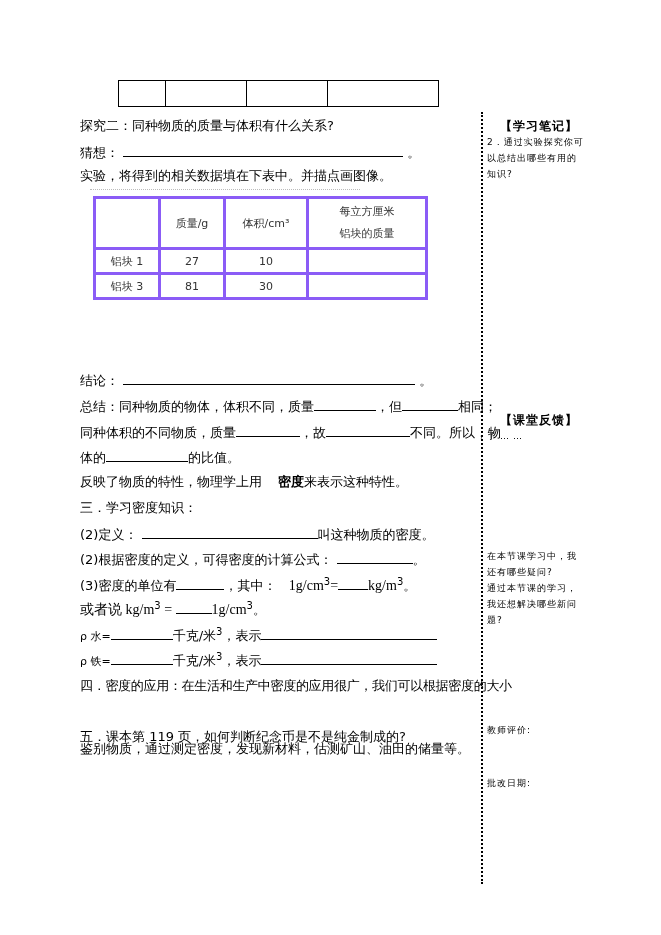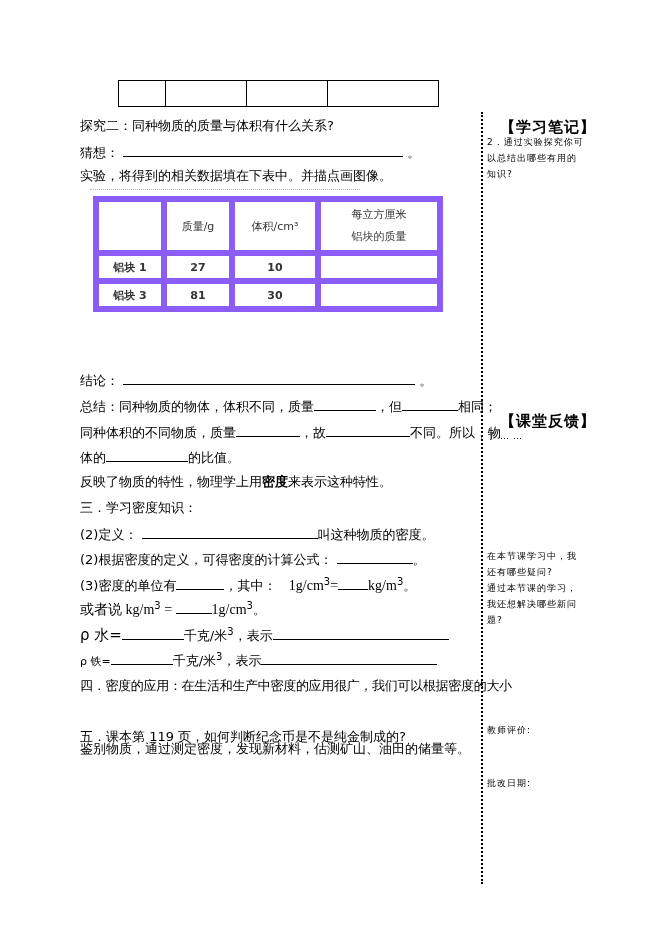--- a/index.html
+++ b/index.html
@@ -5,45 +5,45 @@
   html, body { margin: 0; padding: 0; background: #ffffff; }
   body {
     width: 661px; height: 935px; position: relative; overflow: hidden;
     font-family: "DejaVu Sans", "Liberation Sans", sans-serif;
     color: #000;
   }
   .line { position: absolute; left: 80px; font-size: 13px; white-space: nowrap; line-height: 16px; }
   .blank { display: inline-block; border-bottom: 1px solid #000; height: 12px; vertical-align: baseline; }
   .serif { font-family: "Liberation Serif", "DejaVu Serif", serif; font-size: 14px; }
   sup { font-size: 10px; vertical-align: 5px; line-height: 0; }
-  b { font-weight: bold; }
+  b { font-weight: bold; padding-left: 16px; }
 
   
   .top-table { position: absolute; left: 118px; top: 80px; border-collapse: collapse; }
   .top-table td { border: 1px solid #000; height: 25px; padding: 0; }
 
   
   .data-table {
     position: absolute; left: 93px; top: 196px; border-collapse: collapse;
     font-size: 11px; color: #333;
   }
-  .data-table td { border: 6px solid #8b5cf6; text-align: center; padding: 0; }
+  .data-table td { border: 3px solid #8b5cf6; text-align: center; padding: 0; }
   .data-table tr.head td { height: 48px; }
-  .data-table tr.row td { height: 22px; font-weight: bold; }
+  .data-table tr.row td { height: 22px; }
   .data-table td.c0 { width: 62px; }
   .data-table td.c1 { width: 62px; }
   .data-table td.c2 { width: 80px; }
   .data-table td.c3 { width: 116px; }
   .data-table .two-line { line-height: 22px; }
   .faded-caption { position: absolute; left: 90px; top: 189px; width: 270px; height: 1px;
     border-top: 1px dotted #bbb; }
 
   
   .sidebar-divider { position: absolute; left: 481px; top: 112px; height: 772px; border-left: 2px dotted #000; }
-  .side-title { position: absolute; left: 500px; font-size: 15px; font-weight: bold; letter-spacing: 1px; }
+  .side-title { position: absolute; left: 500px; font-size: 12px; font-weight: bold; letter-spacing: 1px; }
   .side-text { position: absolute; left: 487px; width: 125px; font-size: 9px; line-height: 16px; letter-spacing: 1px; }
 </style>
 </head>
 <body>
 
 <table class="top-table">
   <tbody>
       <tr>
     <td style="width:46px"></td>
     <td style="width:80px"></td>
@@ -128,21 +128,21 @@
 <div class="line" style="top:577px">
   <span>(3)密度的单位有</span><span class="blank" style="width:48px"></span><span>，其中：</span>&nbsp;&nbsp;
   <span class="serif">1g/cm</span><sup>3</sup><span class="serif">=</span><span class="blank" style="width:30px"></span><span class="serif">kg/m</span><sup>3</sup><span>。</span>
 </div>
 
 <div class="line" style="top:601px">
   <span class="serif">或者说 kg/m</span><sup>3</sup><span class="serif"> = </span><span class="blank" style="width:36px"></span><span class="serif">1g/cm</span><sup>3</sup><span>。</span>
 </div>
 
 <div class="line" style="top:627px">
-  <span style="font-size:15px">ρ 水=</span><span class="blank" style="width:62px"></span><span>千克/米</span><sup>3</sup><span>，表示</span><span class="blank" style="width:176px"></span>
+  <span style="font-size:11px">ρ 水=</span><span class="blank" style="width:62px"></span><span>千克/米</span><sup>3</sup><span>，表示</span><span class="blank" style="width:176px"></span>
 </div>
 
 <div class="line" style="top:652px">
   <span style="font-size:11px">ρ 铁=</span><span class="blank" style="width:62px"></span><span>千克/米</span><sup>3</sup><span>，表示</span><span class="blank" style="width:176px"></span>
 </div>
 
 <div class="line" style="top:678px; letter-spacing:-0.3px">四．密度的应用：在生活和生产中密度的应用很广，我们可以根据密度的大小</div>
 <div class="line" style="top:741px">鉴别物质，通过测定密度，发现新材料，估测矿山、油田的储量等。</div>
 <div class="line" style="top:729px">五．课本第 119 页，如何判断纪念币是不是纯金制成的?</div>
 

